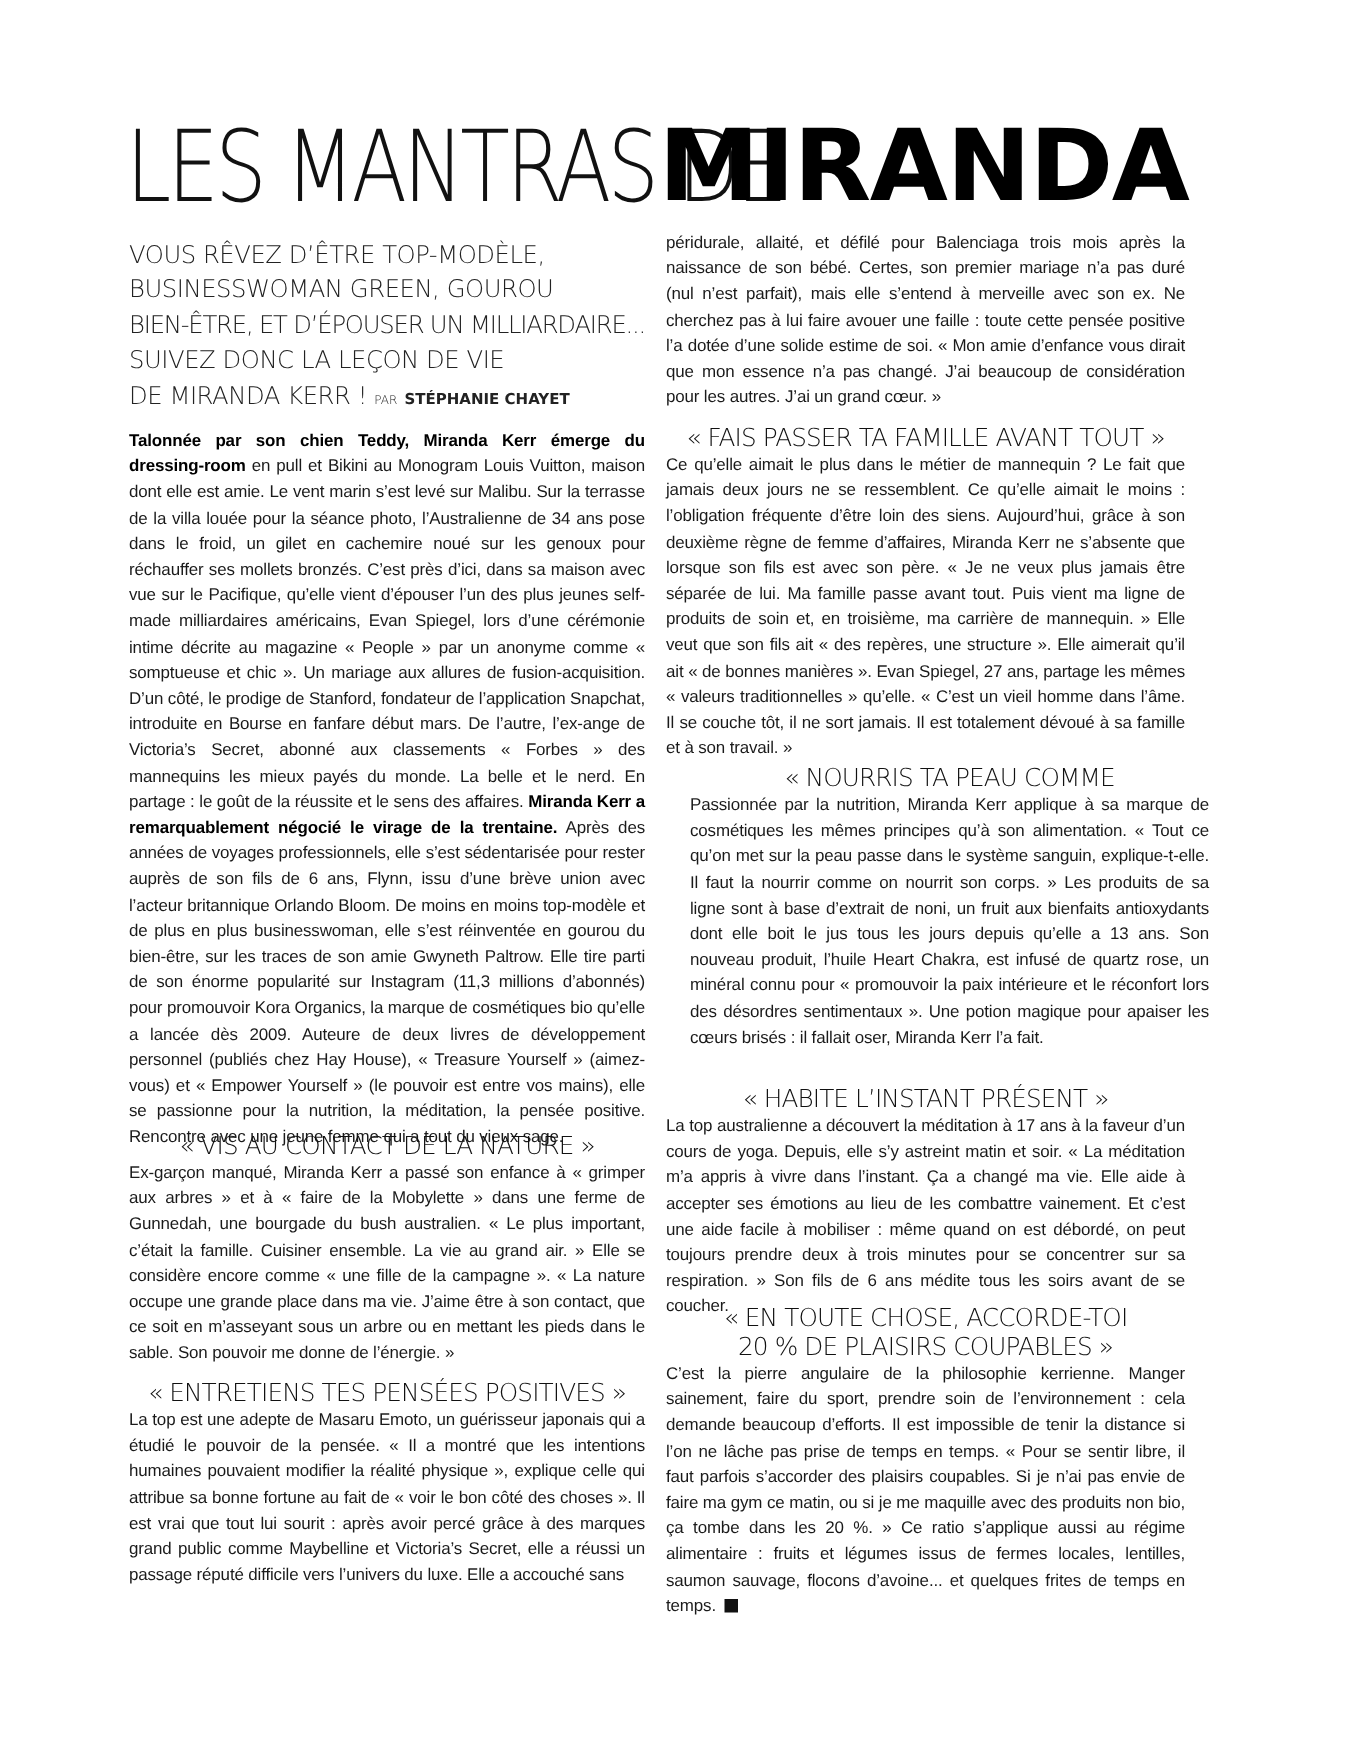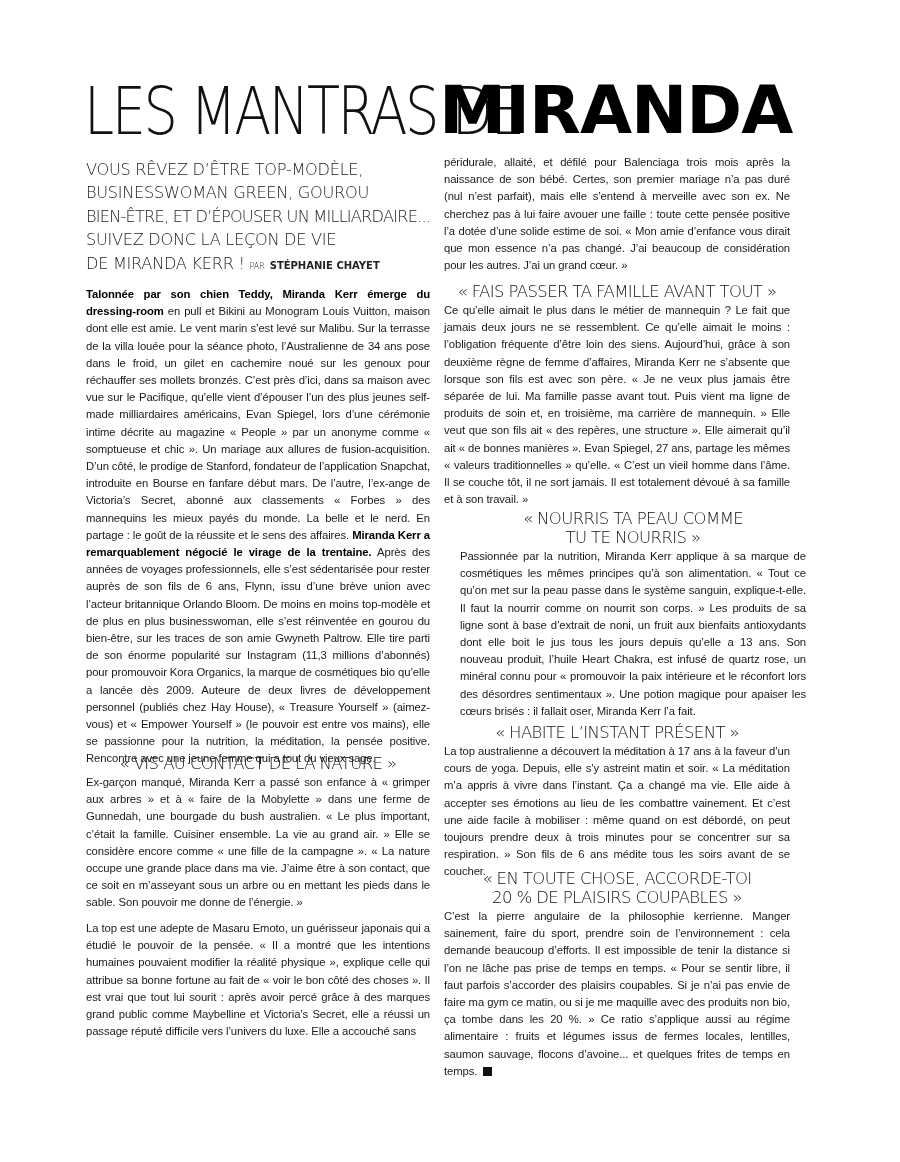--- a/index.html
+++ b/index.html
@@ -43,33 +43,33 @@
     <b>Talonnée par son chien Teddy, Miranda Kerr émerge du dressing-room</b><span> en pull et Bikini au Monogram Louis Vuitton, maison dont elle est amie. Le vent marin s’est levé sur Malibu. Sur la terrasse de la villa louée pour la séance photo, l’Australienne de 34 ans pose dans le froid, un gilet en cachemire noué sur les genoux pour réchauffer ses mollets bronzés. C’est près d’ici, dans sa maison avec vue sur le Pacifique, qu’elle vient d’épouser l’un des plus jeunes self-made milliardaires américains, Evan Spiegel, lors d’une cérémonie intime décrite au magazine « People » par un anonyme comme « somptueuse et chic ». Un mariage aux allures de fusion-acquisition. D’un côté, le prodige de Stanford, fondateur de l’application Snapchat, introduite en Bourse en fanfare début mars. De l’autre, l’ex-ange de Victoria’s Secret, abonné aux classements « Forbes » des mannequins les mieux payés du monde. La belle et le nerd. En partage : le goût de la réussite et le sens des affaires.</span>
     <b>Miranda Kerr a remarquablement négocié le virage de la trentaine.</b><span> Après des années de voyages professionnels, elle s’est sédentarisée pour rester auprès de son fils de 6 ans, Flynn, issu d’une brève union avec l’acteur britannique Orlando Bloom. De moins en moins top-modèle et de plus en plus businesswoman, elle s’est réinventée en gourou du bien-être, sur les traces de son amie Gwyneth Paltrow. Elle tire parti de son énorme popularité sur Instagram (11,3 millions d’abonnés) pour promouvoir Kora Organics, la marque de cosmétiques bio qu’elle a lancée dès 2009. Auteure de deux livres de développement personnel (publiés chez Hay House), « Treasure Yourself » (aimez-vous) et « Empower Yourself » (le pouvoir est entre vos mains), elle se passionne pour la nutrition, la méditation, la pensée positive. Rencontre avec une jeune femme qui a tout du vieux sage.</span>
   </div>
 
   <div class="block" style="left:86px; top:755px; width:344px;">
     <div class="subhead">« VIS AU CONTACT DE LA NATURE »</div>
     <div class="body-text">Ex-garçon manqué, Miranda Kerr a passé son enfance à « grimper aux arbres » et à « faire de la Mobylette » dans une ferme de Gunnedah, une bourgade du bush australien. « Le plus important, c’était la famille. Cuisiner ensemble. La vie au grand air. » Elle se considère encore comme « une fille de la campagne ». « La nature occupe une grande place dans ma vie. J’aime être à son contact, que ce soit en m’asseyant sous un arbre ou en mettant les pieds dans le sable. Son pouvoir me donne de l’énergie. »</div>
   </div>
 
   <div class="block" style="left:86px; top:920px; width:344px;">
+    <div class="subhead">« ENTRETIENS TES PENSÉES POSITIVES »</div>
     <div class="body-text">La top est une adepte de Masaru Emoto, un guérisseur japonais qui a étudié le pouvoir de la pensée. « Il a montré que les intentions humaines pouvaient modifier la réalité physique », explique celle qui attribue sa bonne fortune au fait de « voir le bon côté des choses ». Il est vrai que tout lui sourit : après avoir percé grâce à des marques grand public comme Maybelline et Victoria’s Secret, elle a réussi un passage réputé difficile vers l’univers du luxe. Elle a accouché sans</div>
   </div>
 
   <div class="block body-text" style="left:444px; top:154px; width:346px;">péridurale, allaité, et défilé pour Balenciaga trois mois après la naissance de son bébé. Certes, son premier mariage n’a pas duré (nul n’est parfait), mais elle s’entend à merveille avec son ex. Ne cherchez pas à lui faire avouer une faille : toute cette pensée positive l’a dotée d’une solide estime de soi. « Mon amie d’enfance vous dirait que mon essence n’a pas changé. J’ai beaucoup de considération pour les autres. J’ai un grand cœur. »</div>
 
   <div class="block" style="left:444px; top:283px; width:346px;">
     <div class="subhead">« FAIS PASSER TA FAMILLE AVANT TOUT »</div>
     <div class="body-text">Ce qu’elle aimait le plus dans le métier de mannequin ? Le fait que jamais deux jours ne se ressemblent. Ce qu’elle aimait le moins : l’obligation fréquente d’être loin des siens. Aujourd’hui, grâce à son deuxième règne de femme d’affaires, Miranda Kerr ne s’absente que lorsque son fils est avec son père. « Je ne veux plus jamais être séparée de lui. Ma famille passe avant tout. Puis vient ma ligne de produits de soin et, en troisième, ma carrière de mannequin. » Elle veut que son fils ait « des repères, une structure ». Elle aimerait qu’il ait « de bonnes manières ». Evan Spiegel, 27 ans, partage les mêmes « valeurs traditionnelles » qu’elle. « C’est un vieil homme dans l’âme. Il se couche tôt, il ne sort jamais. Il est totalement dévoué à sa famille et à son travail. »</div>
   </div>
 
   <div class="block" style="left:460px; top:510px; width:346px;">
     <div class="subhead">« NOURRIS TA PEAU COMME</div>
-    <div class="subhead">TU TE NOURRIS »</div>
     <div class="body-text">Passionnée par la nutrition, Miranda Kerr applique à sa marque de cosmétiques les mêmes principes qu’à son alimentation. « Tout ce qu’on met sur la peau passe dans le système sanguin, explique-t-elle. Il faut la nourrir comme on nourrit son corps. » Les produits de sa ligne sont à base d’extrait de noni, un fruit aux bienfaits antioxydants dont elle boit le jus tous les jours depuis qu’elle a 13 ans. Son nouveau produit, l’huile Heart Chakra, est infusé de quartz rose, un minéral connu pour « promouvoir la paix intérieure et le réconfort lors des désordres sentimentaux ». Une potion magique pour apaiser les cœurs brisés : il fallait oser, Miranda Kerr l’a fait.</div>
   </div>
 
   <div class="block" style="left:444px; top:724px; width:346px;">
     <div class="subhead">« HABITE L’INSTANT PRÉSENT »</div>
     <div class="body-text">La top australienne a découvert la méditation à 17 ans à la faveur d’un cours de yoga. Depuis, elle s’y astreint matin et soir. « La méditation m’a appris à vivre dans l’instant. Ça a changé ma vie. Elle aide à accepter ses émotions au lieu de les combattre vainement. Et c’est une aide facile à mobiliser : même quand on est débordé, on peut toujours prendre deux à trois minutes pour se concentrer sur sa respiration. » Son fils de 6 ans médite tous les soirs avant de se coucher.</div>
   </div>
 
   <div class="block" style="left:444px; top:870px; width:346px;">
     <div class="subhead">« EN TOUTE CHOSE, ACCORDE-TOI</div>

